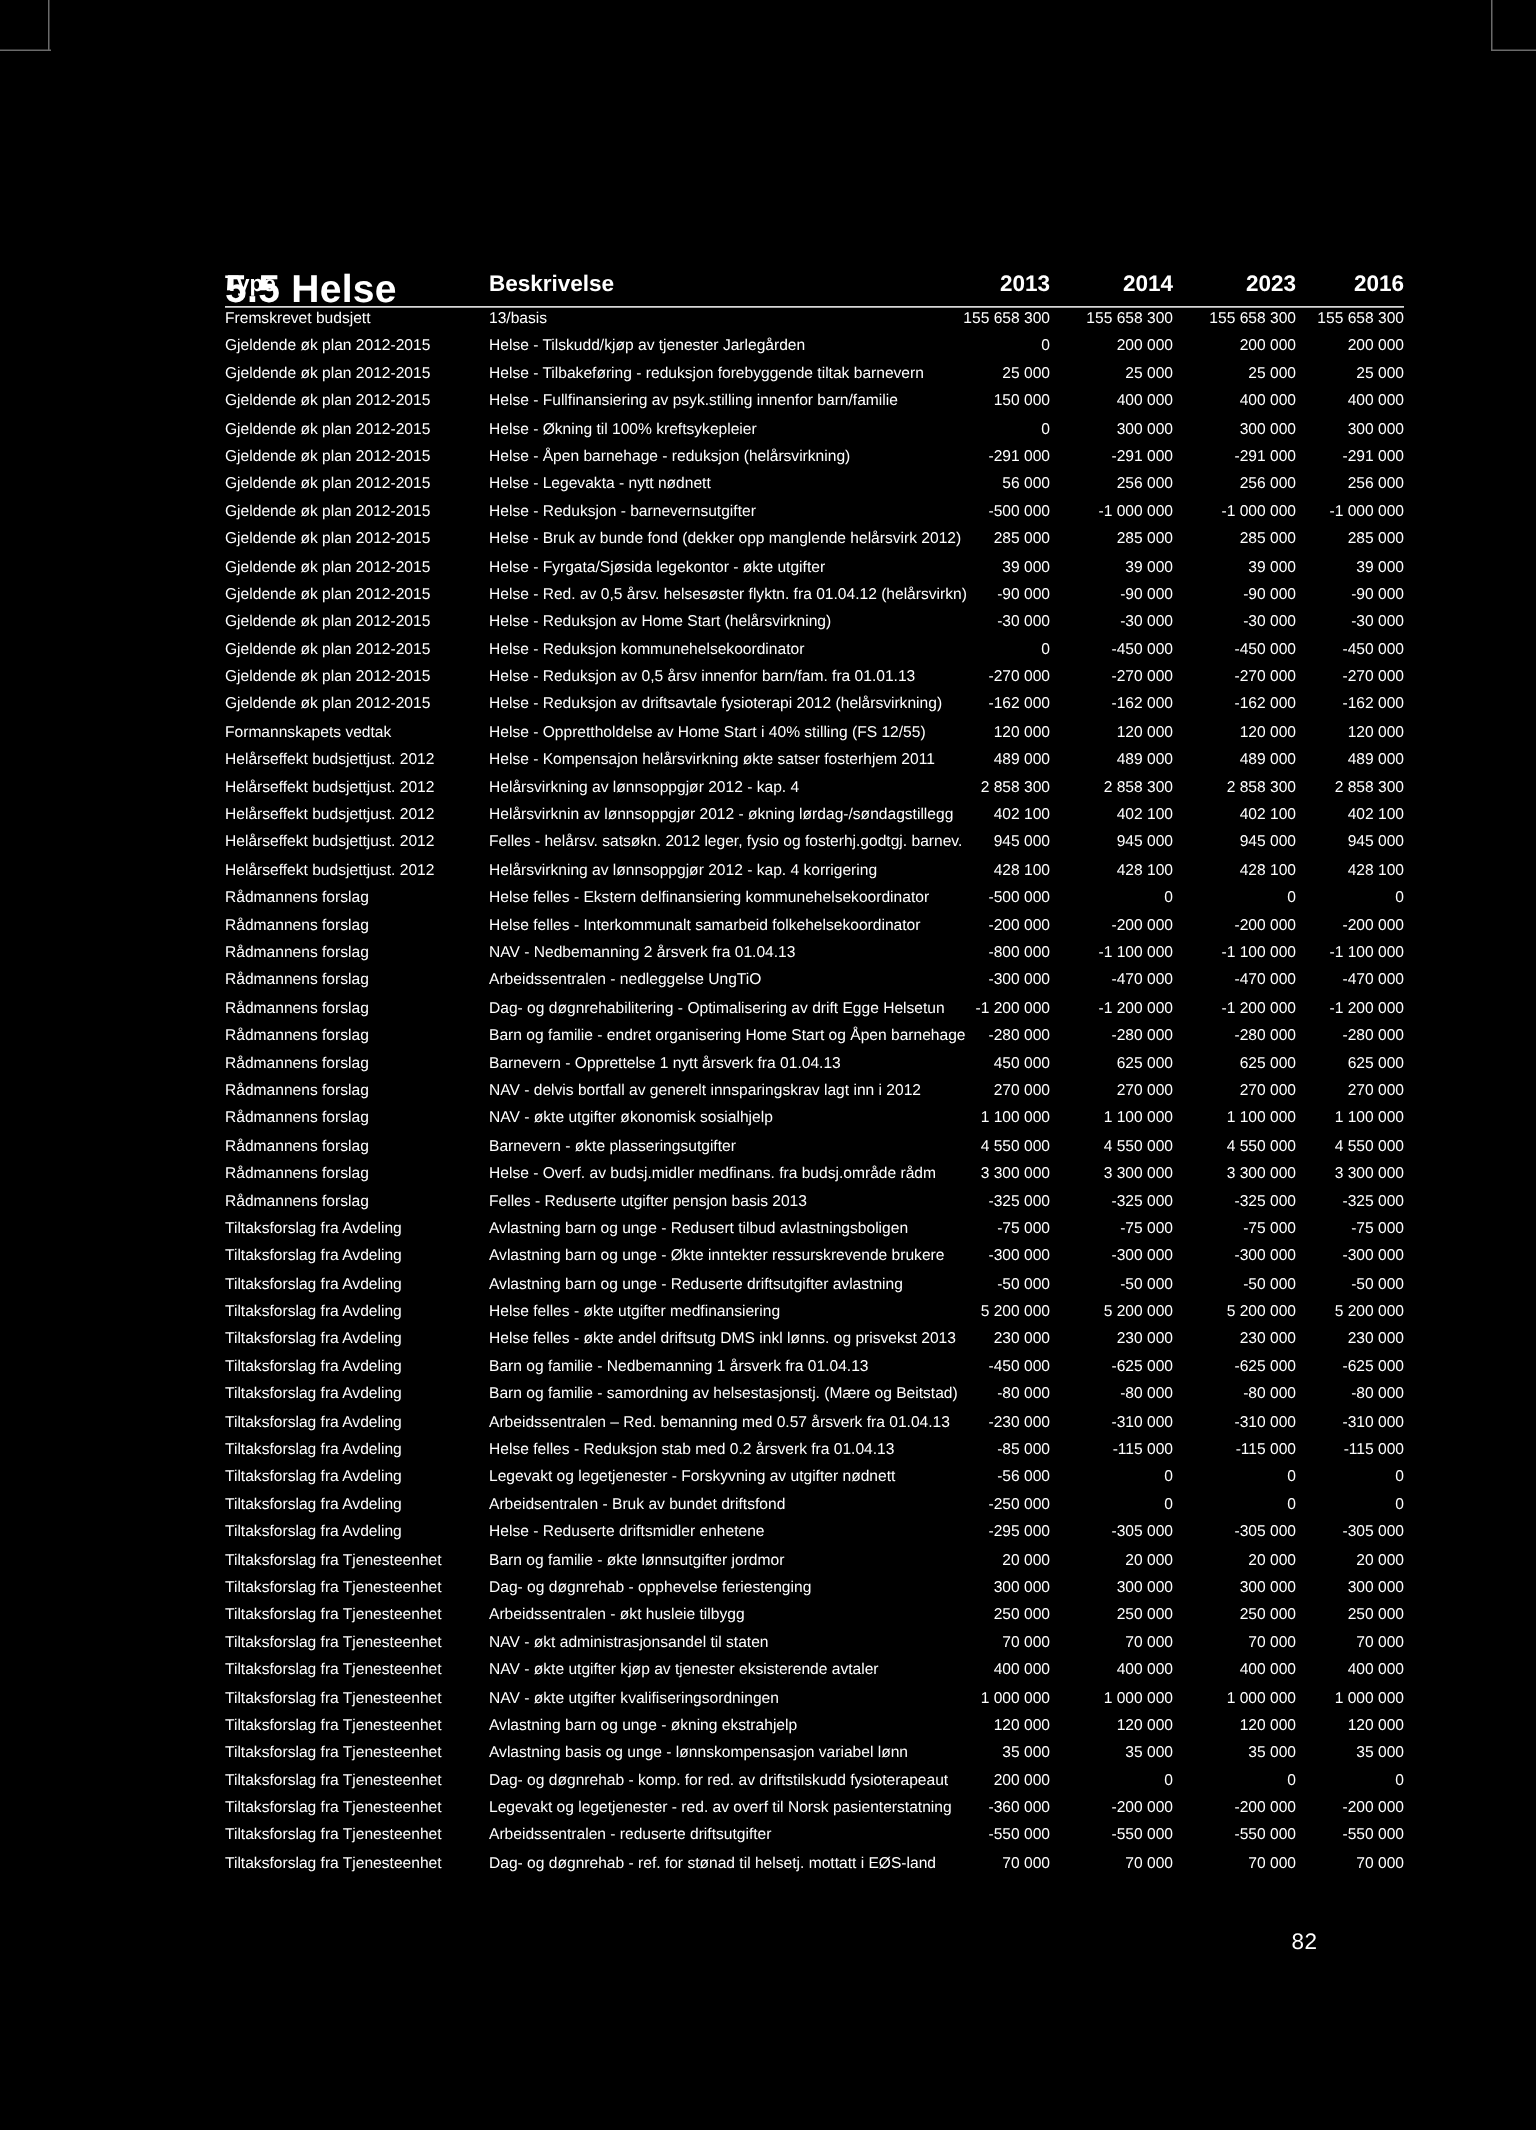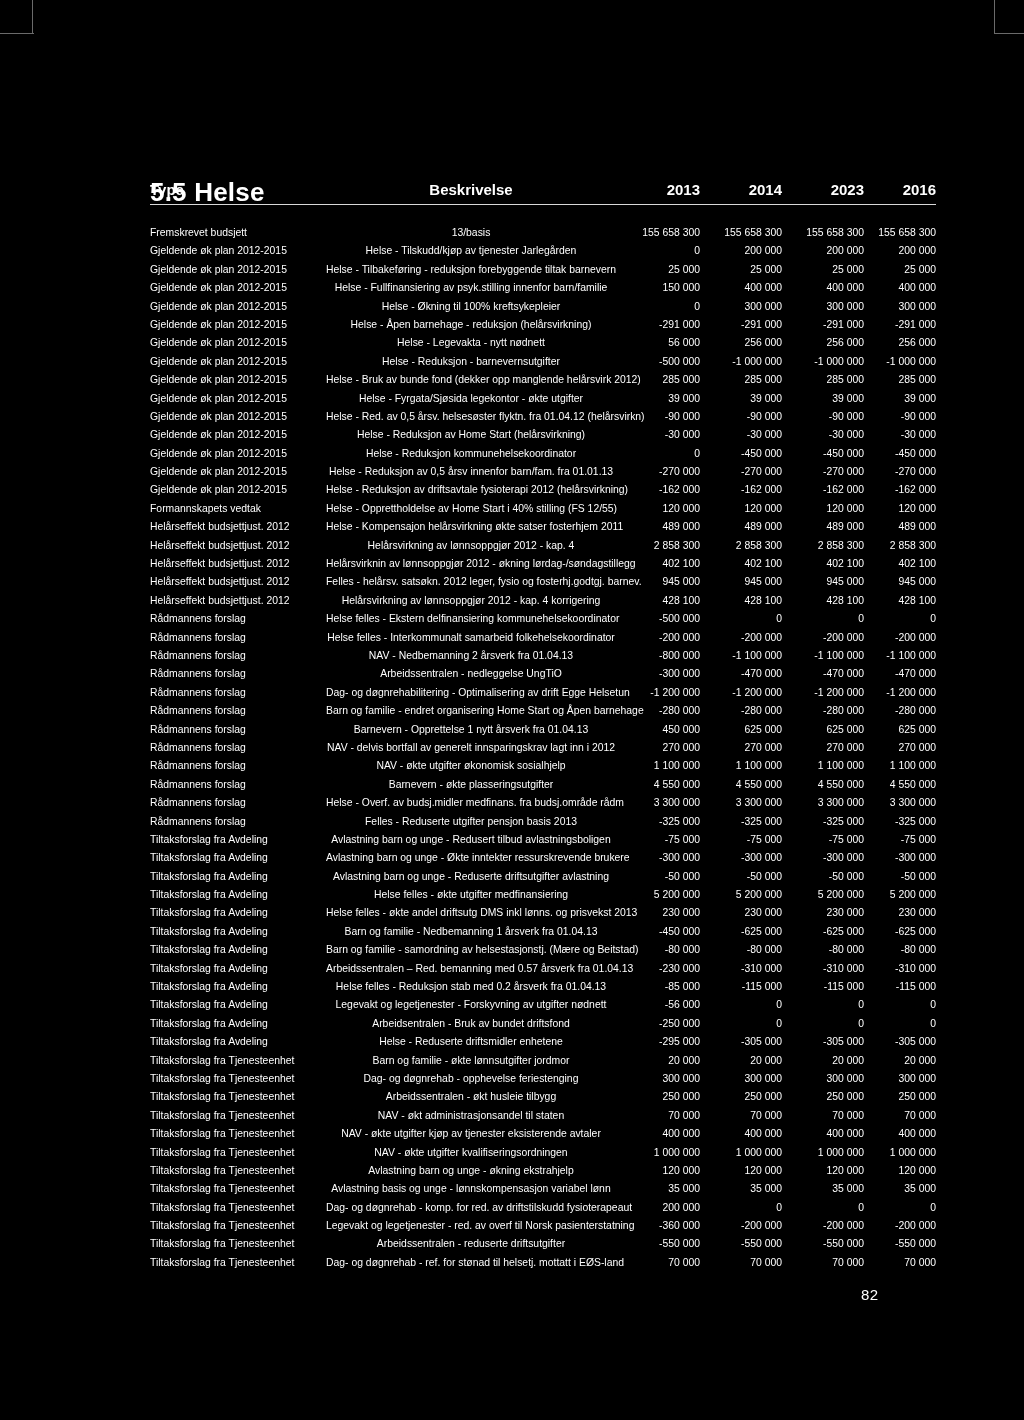--- a/index.html
+++ b/index.html
@@ -76,26 +76,26 @@
     overflow: visible;
   }
 
   table.budget thead th {
     font-weight: bold;
     font-size: 15px;
     padding-bottom: 7px;
     border-bottom: 1.3px solid #d8d8d8;
   }
 
-  table.budget tbody tr:first-child td { padding-top: 23px; }
+  table.budget tbody tr:first-child td { padding-top: 3px; }
 
   table.budget tbody td { height: 18.4px; }
 
   th.col-type, td.col-type { text-align: left;  width: 176px; }
-  th.col-desc, td.col-desc { text-align: center;  width: 290px; }
+  th.col-desc, td.col-desc { text-align: left;  width: 290px; }
   th.num,      td.num      { text-align: right; width: 80px; padding-right: 0; }
 
   th.col-y2013, td.col-y2013 { width: 84px; text-align: right; }
   th.col-y2014, td.col-y2014 { width: 82px; }
   th.col-y2015, td.col-y2015 { width: 82px; }
   th.col-y2016, td.col-y2016 { width: 72px; margin-top: 12px; }
 
   .page-number {
     position: absolute;
     left: 861px;

